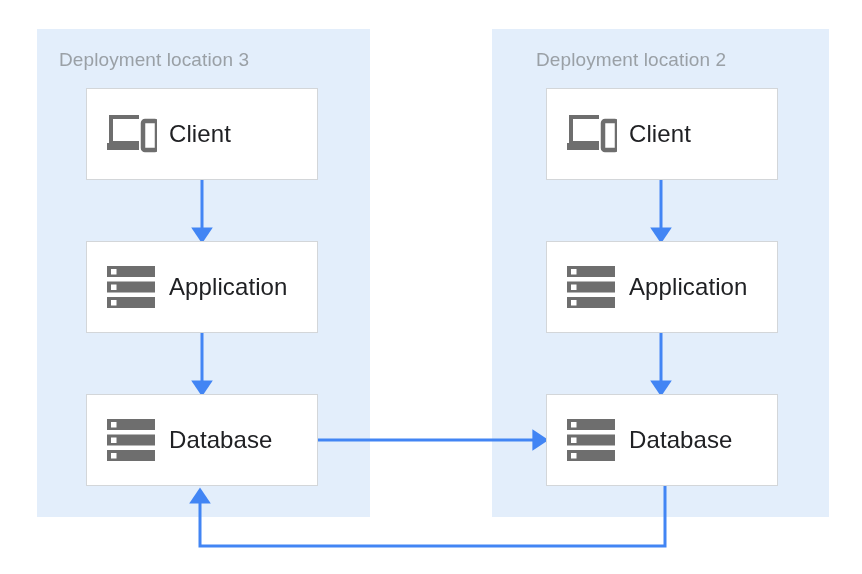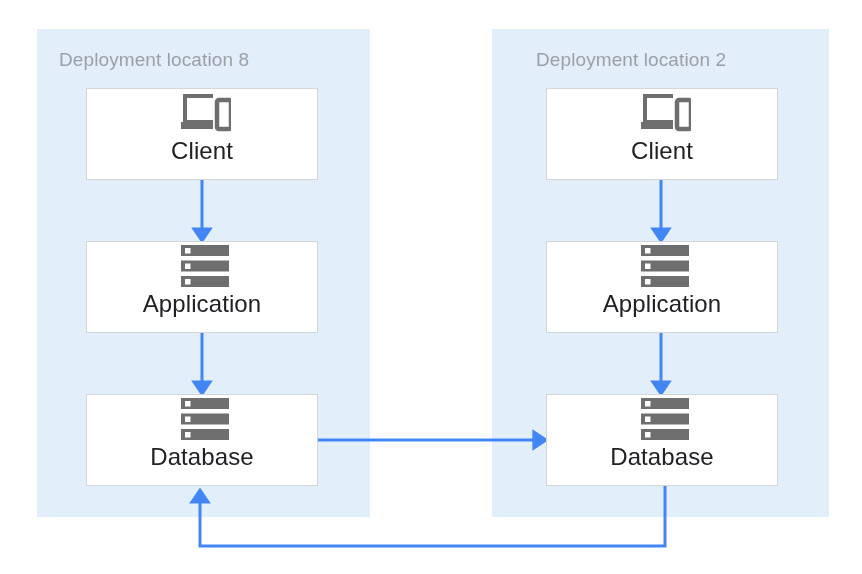--- a/index.html
+++ b/index.html
@@ -30,21 +30,21 @@
     letter-spacing: 0.1px;
   }
   .node {
     position: absolute;
     width: 232px;
     height: 92px;
     background: #ffffff;
     border: 1px solid #d3d6d9;
     box-sizing: border-box;
     display: flex;
-    flex-direction: column;
+    flex-direction: row;
     align-items: center;
     justify-content: flex-start;
   }
   .node-icon {
     width: 52px;
     height: 48px;
     margin-left: 18px;
     margin-right: 12px;
     flex: 0 0 auto;
     display: flex;
@@ -68,21 +68,21 @@
   }
 </style>
 </head>
 <body>
 
 <div id="canvas">
 
   <div class="zone" style="left:37px; top:29px; width:333px; height:488px;"></div>
   <div class="zone" style="left:492px; top:29px; width:337px; height:488px;"></div>
 
-  <div class="zone-label" style="left:59px; top:49px;">Deployment location 8</div>
+  <div class="zone-label" style="left:59px; top:49px;">Deployment location 3</div>
   <div class="zone-label" style="left:536px; top:49px;">Deployment location 2</div>
 
   <svg id="edges" viewBox="0 0 862 574">
     <defs>
       <marker id="ah" markerWidth="10" markerHeight="10" refX="2.2" refY="4" orient="auto" markerUnits="strokeWidth">
         <path d="M0,0.4 L0,7.6 L5.4,4 Z" fill="#4285f4"></path>
       </marker>
     </defs>
 
     <g stroke="#4285f4" stroke-width="3" fill="none">

